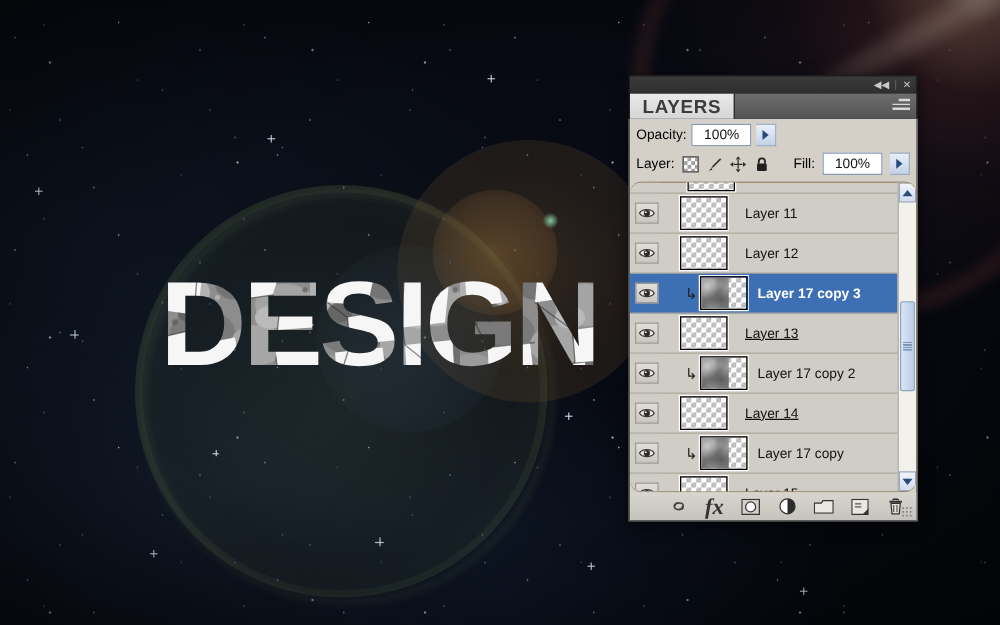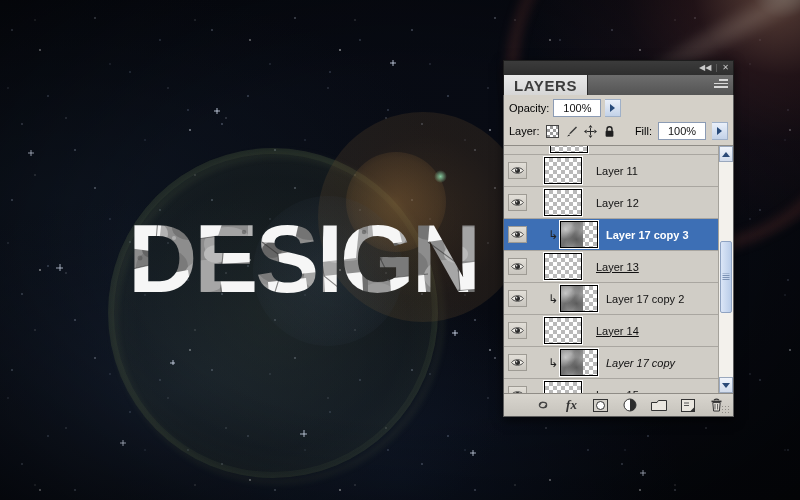--- a/index.html
+++ b/index.html
@@ -108,21 +108,21 @@
     border-bottom:4px solid transparent;border-left:5px solid #274a7a;}
 
   .lock-row{display:flex;align-items:center;padding:5px 5px 5px 5px;gap:6px;}
   .lock-ico{width:13px;height:13px;display:flex;align-items:center;justify-content:center;}
   .chk{width:11px;height:11px;border:1px solid #444;
     background-image:linear-gradient(45deg,#9a9a9a 25%,transparent 25%,transparent 75%,#9a9a9a 75%),
       linear-gradient(45deg,#9a9a9a 25%,#fff 25%,#fff 75%,#9a9a9a 75%);
     background-size:6px 6px;background-position:0 0,3px 3px;}
 
   .list{position:relative;background:#a16207;border-top:1px solid #8f8c86;
-    border-bottom:1px solid #8f8c86;height:247px;overflow:hidden;}
+    border-bottom:1px solid #8f8c86;height:247px;overflow:hidden;border-radius:10px;}
   .eyecol{position:absolute;left:0;top:0;bottom:0;width:24px;
     background:linear-gradient(90deg,#cdcac3,#c4c1ba);border-right:1px solid #a5a29b;}
   .rows{position:absolute;left:0;right:14px;top:0;bottom:0;}
   .row{height:31px;display:flex;align-items:center;border-bottom:1px solid #a9a6a0;
     background:#d0cdc6;position:relative;}
   .row.sel{background:#3d6fb5;}
   .row.partial{height:8px;}
   .eye{position:absolute;left:4px;width:17px;height:15px;display:flex;align-items:center;
     justify-content:center;background:linear-gradient(#e2dfd8,#c9c6bf);border:1px solid #9e9b94;}
   .eye svg{display:block;}
@@ -431,21 +431,21 @@
                 <circle cx="6.5" cy="4.5" r="2.5" fill="#2b2b2b"></circle>
                 <circle cx="5.6" cy="3.7" r=".8" fill="#e8e8e8"></circle>
               </svg>
             </div>
             <div class="thumbwrap" style="left: 44px;">
               <span class="clip-arrow">↳</span>
               <div class="thumb">
                 <div class="tex"></div>
               </div>
             </div>
-            <span class="lname" style="margin-left: 102px; font-style: italic;">Layer 17 copy</span>
+            <span class="lname" style="margin-left: 102px;">Layer 17 copy</span>
           </div>
           <div class="row">
             <div class="eye">
               <svg width="13" height="9" viewBox="0 0 13 9">
                 <path d="M.6 4.5 C3 .8 10 .8 12.4 4.5 C10 8.2 3 8.2 .6 4.5 Z" fill="#f2f0ea" stroke="#3a3a3a" stroke-width=".9"></path>
                 <circle cx="6.5" cy="4.5" r="2.5" fill="#2b2b2b"></circle>
                 <circle cx="5.6" cy="3.7" r=".8" fill="#e8e8e8"></circle>
               </svg>
             </div>
             <div class="thumbwrap" style="left: 40px;">
@@ -464,21 +464,21 @@
       </div>
     </div>
 
     <div class="pnl-foot">
       <span class="foot-ico">
         <svg width="16" height="14" viewBox="0 0 16 14">
             <path d="M5 7 a2.6 2.6 0 0 1 2.6-2.6 H9 a2.6 2.6 0 0 1 0 5.2 H7.6" stroke="#444" stroke-width="1.3" fill="none"></path>
             <path d="M11 7 a2.6 2.6 0 0 1-2.6 2.6 H7 a2.6 2.6 0 0 1 0-5.2 H8.4" stroke="#444" stroke-width="1.3" fill="none"></path>
           </svg>
       </span>
-      <span class="foot-ico" style="font-style:italic;font-family:'Liberation Serif',serif;font-size:13px;font-weight:700;">fx</span>
+      <span class="foot-ico" style="font-style:italic;font-family:'Liberation Serif',serif;font-size:18px;font-weight:700;">fx</span>
       <span class="foot-ico">
         <svg width="15" height="13" viewBox="0 0 15 13">
             <rect x=".5" y=".5" width="14" height="12" fill="#d3d0c9" stroke="#333"></rect>
             <circle cx="7.5" cy="6.5" r="4" fill="#fff" stroke="#333"></circle>
           </svg>
       </span>
       <span class="foot-ico">
         <svg width="14" height="14" viewBox="0 0 14 14">
             <circle cx="7" cy="7" r="6" fill="#fff" stroke="#333"></circle>
             <path d="M7 1 A6 6 0 0 1 7 13 Z" fill="#2b2b2b"></path>

